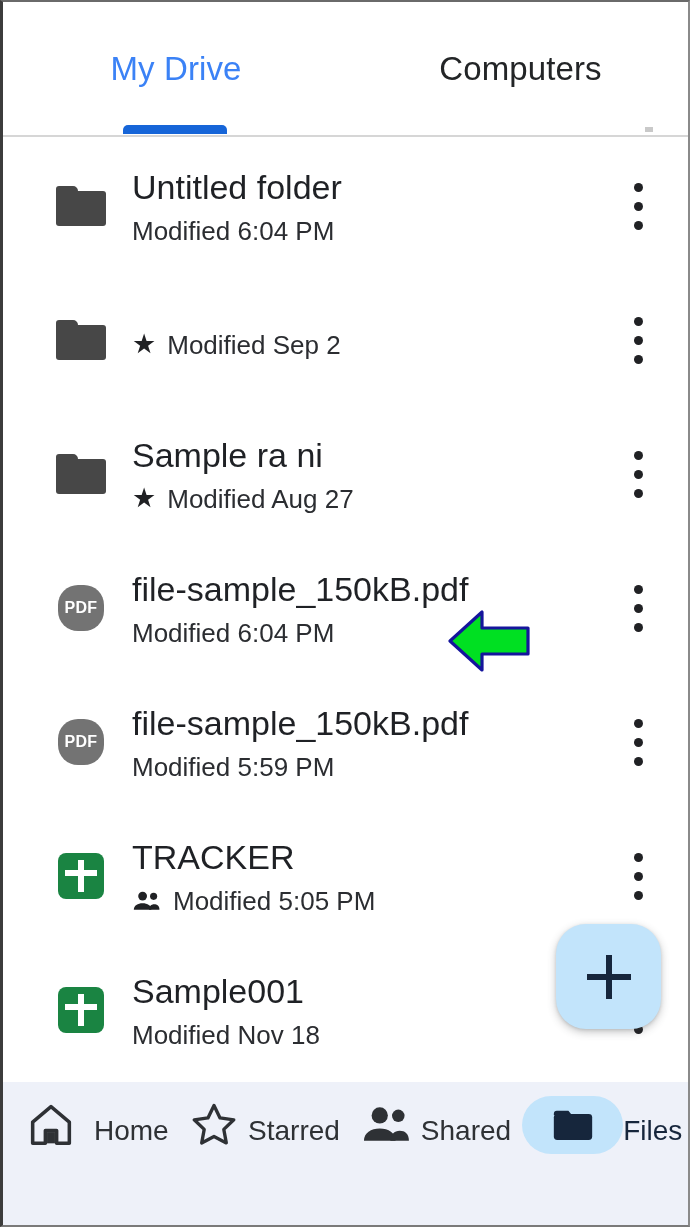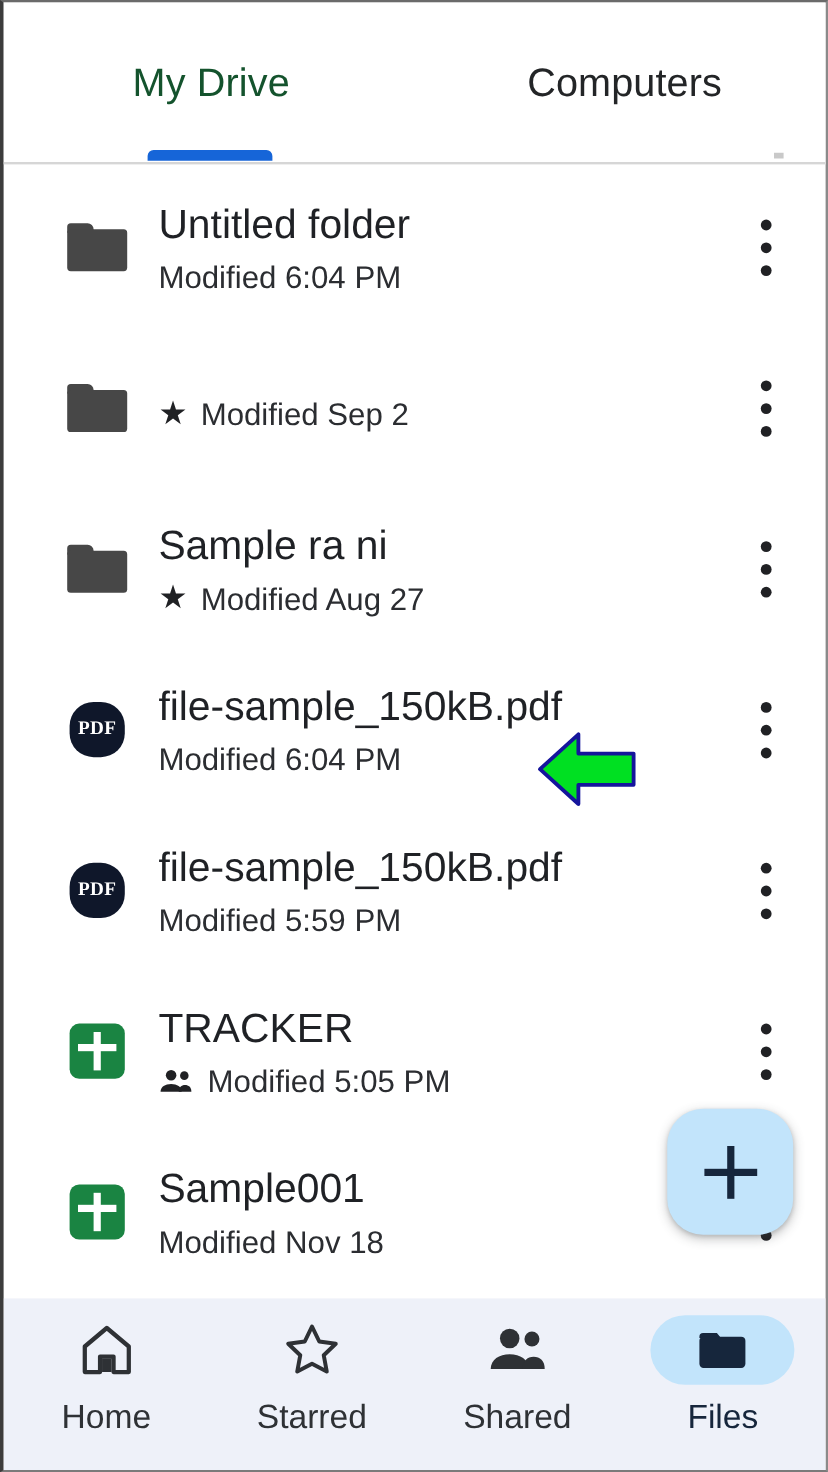--- a/index.html
+++ b/index.html
@@ -41,21 +41,21 @@
     display: flex;
     align-items: center;
     justify-content: center;
     cursor: pointer;
   }
   .tab-label {
     font-size: 33px;
     letter-spacing: 0.1px;
   }
   .tab-mydrive { left: 38px; width: 270px; }
-  .tab-mydrive .tab-label { color: #14532d; font-weight: 400; }
+  .tab-mydrive .tab-label { color: #3b82f6; font-weight: 400; }
   .tab-computers { left: 375px; width: 285px; }
   .tab-computers .tab-label { color: #232527; font-weight: 400; }
   .tab-underline {
     position: absolute;
     left: 120px;
     top: 123px;
     width: 104px;
     height: 9px;
     background: #1665d8;
     border-radius: 5px 5px 0 0;
@@ -175,30 +175,30 @@
   .folder-ic::after {
     content: "";
     position: absolute;
     left: 0; top: 5px;
     width: 50px; height: 35px;
     background: #474747;
     border-radius: 3px;
   }
   .pdf-ic {
     width: 46px; height: 46px;
-    background: #0f172a;
+    background: #737373;
     border-radius: 20px;
     display: flex;
     align-items: center;
     justify-content: center;
     color: #ffffff;
     font-size: 16px;
     font-weight: 700;
     letter-spacing: 0.3px;
-    font-family: Liberation Serif, serif;
+    font-family: Liberation Sans, sans-serif;
   }
   .sheet-ic {
     width: 46px; height: 46px;
     background: #1a8442;
     border-radius: 8px;
     position: relative;
   }
   .sheet-ic::before {
     content: "";
     position: absolute;
@@ -270,21 +270,20 @@
     background: #eef1f9;
     display: flex;
     align-items: flex-start;
     justify-content: space-around;
     padding-top: 14px;
     box-sizing: border-box;
   }
   .navitem {
     width: 160px;
     display: flex;
-    flex-direction: column;
     align-items: center;
     cursor: pointer;
   }
   .nav-iconwrap {
     width: 120px;
     height: 58px;
     border-radius: 29px;
     display: flex;
     align-items: center;
     justify-content: center;

